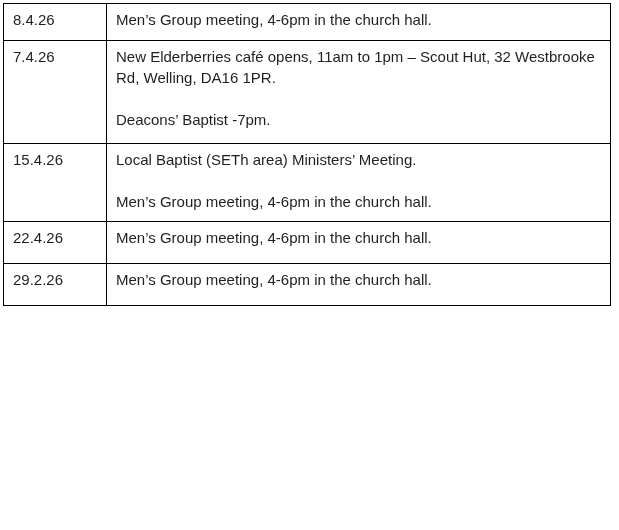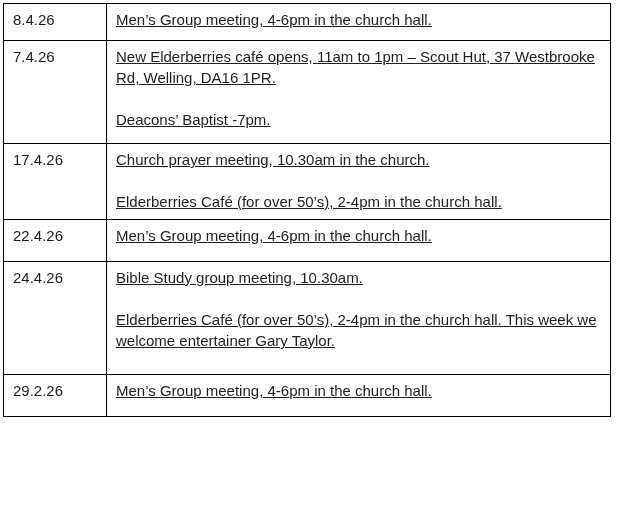--- a/index.html
+++ b/index.html
@@ -24,21 +24,21 @@
   }
   table.schedule td {
     border: 1.5px solid #000000;
     vertical-align: top;
     padding: 5px 0 0 9px;
     overflow: hidden;
     margin-top: 23px;
   }
   td.date-col { width: 103px; }
   td.event-col { width: 504px; padding-right: 4px; }
-  td.event-col .para-wrap { max-width: 494px; text-decoration: underline; }
+  td.event-col .para-wrap { max-width: 494px; }
   .schedule p {
     margin: 0;
     padding: 0;
     min-height: 21px;
   }
   
   tr.r1 td { height: 31px; }
   tr.r2 td { height: 97px; }
   tr.r3 td { height: 35px; }
   tr.r4 td { height: 72px; }
@@ -66,58 +66,45 @@
           <p>Men’s Group meeting, 4-6pm in the church hall.</p>
         </div>
           </td>
       </tr>
       <tr class="r2">
         <td class="date-col">
             <p>7.4.26</p>
           </td>
         <td class="event-col">
             <div class="para-wrap">
-          <p>New Elderberries café opens, 11am to 1pm – Scout Hut, 37 Westbrooke Rd, Welling, DA16 1PR.</p>
+          <p>New Elderberries café opens, 11am to 1pm – Scout Hut, 32 Westbrooke Rd, Welling, DA16 1PR.</p>
           <p></p>
           <p>Deacons’ Baptist -7pm.</p>
         </div>
           </td>
       </tr>
-      <tr class="r5">
+      <tr class="r4">
         <td class="date-col">
-            <p>17.4.26</p>
+            <p>15.4.26</p>
           </td>
         <td class="event-col">
             <div class="para-wrap">
-          <p>Church prayer meeting, 10.30am in the church.</p>
+          <p>Local Baptist (SETh area) Ministers’ Meeting.</p>
           <p></p>
-          <p>Elderberries Café (for over 50’s), 2-4pm in the church hall.</p>
+          <p>Men’s Group meeting, 4-6pm in the church hall.</p>
         </div>
           </td>
       </tr>
       <tr class="r6">
         <td class="date-col">
             <p>22.4.26</p>
           </td>
         <td class="event-col">
             <div class="para-wrap">
           <p>Men’s Group meeting, 4-6pm in the church hall.</p>
-        </div>
-          </td>
-      </tr>
-      <tr class="r7">
-        <td class="date-col">
-            <p>24.4.26</p>
-          </td>
-        <td class="event-col">
-            <div class="para-wrap">
-          <p>Bible Study group meeting, 10.30am.</p>
-          <p></p>
-          <p>Elderberries Café (for over 50’s), 2-4pm in the church hall. This week we welcome entertainer Gary Taylor.</p>
-          <p></p>
         </div>
           </td>
       </tr>
       <tr class="r8">
         <td class="date-col">
             <p>29.2.26</p>
           </td>
         <td class="event-col">
             <div class="para-wrap">
           <p>Men’s Group meeting, 4-6pm in the church hall.</p>

